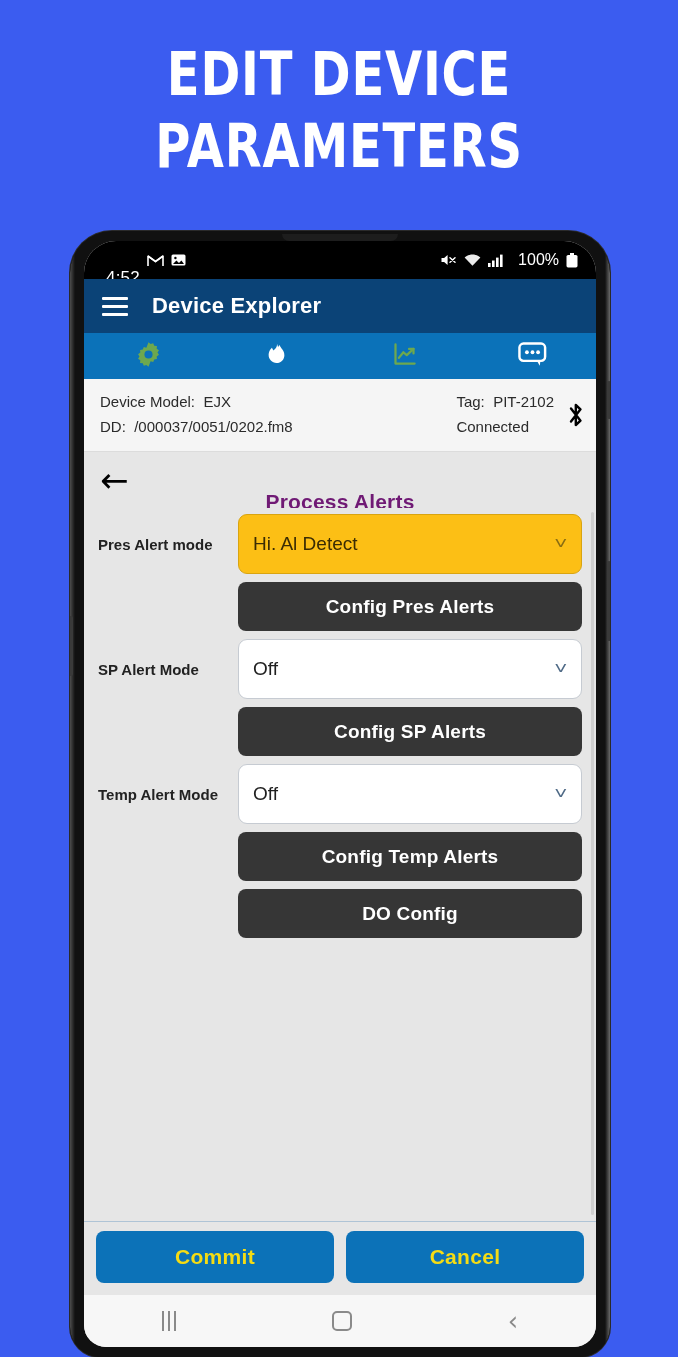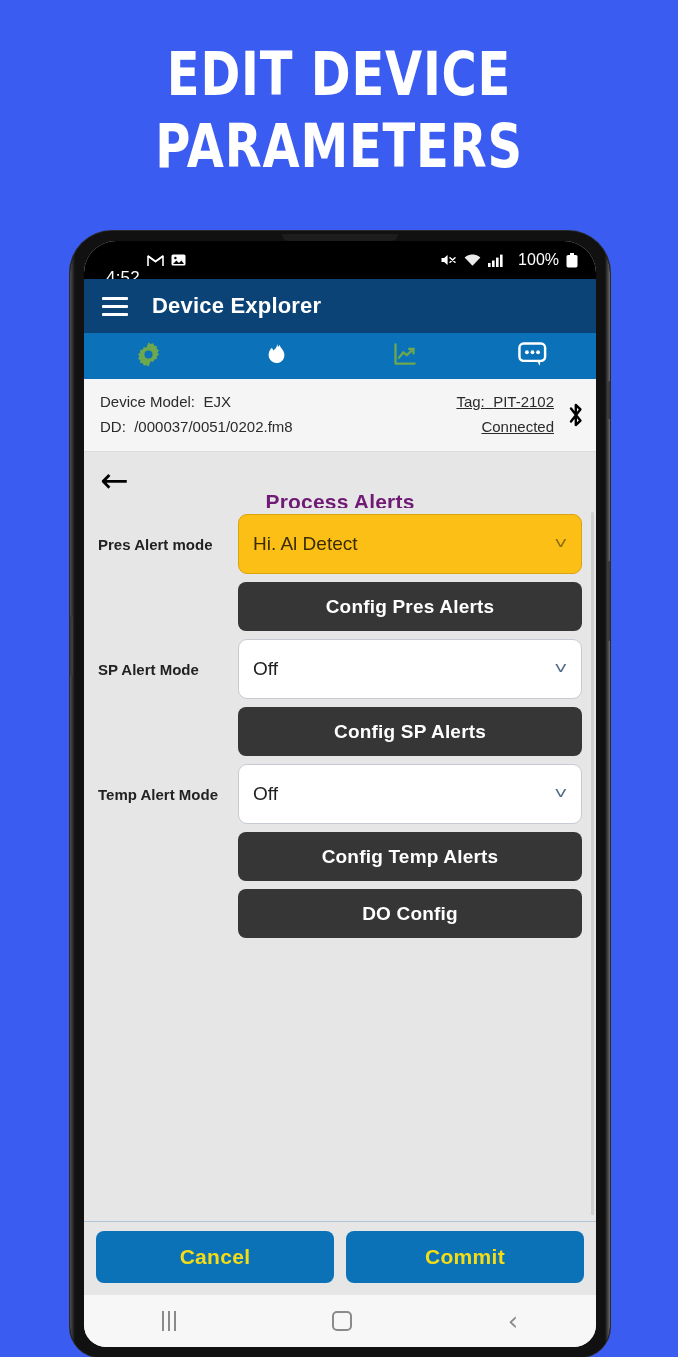--- a/index.html
+++ b/index.html
@@ -132,21 +132,21 @@
     background: #F5F5F5;
     padding: 10px 16px 12px 16px;
     display: flex;
     justify-content: space-between;
     align-items: flex-start;
     flex: 0 0 auto;
     position: relative;
     border-bottom: 1px solid #dcdcdc;
   }
   .dev-col { font-size: 15px; color: #2b2b2b; line-height: 25px; }
-  .dev-col.right { text-align: right; padding-right: 26px; text-decoration: underline; }
+  .dev-col.right { text-align: left; padding-right: 26px; }
   .bt-icon {
     position: absolute;
     right: 10px; top: 22px;
     font-size: 25px;
     color: #000;
     line-height: 1;
   }
 
   
   .page-title-row {
@@ -467,22 +467,22 @@
         <button class="dark-btn">Config Temp Alerts</button>
       </div>
 
       <div class="btn-row">
         <div class="spacer"></div>
         <button class="dark-btn">DO Config</button>
       </div>
     </div>
 
     <div class="action-bar">
+      <button class="action-btn">Commit</button>
       <button class="action-btn">Cancel</button>
-      <button class="action-btn">Commit</button>
     </div>
 
     <div class="nav-bar">
       <div class="nav-recent">
           <i></i>
           <i></i>
           <i></i>
         </div>
       <div class="nav-home"></div>
       <div class="nav-back">‹</div>

